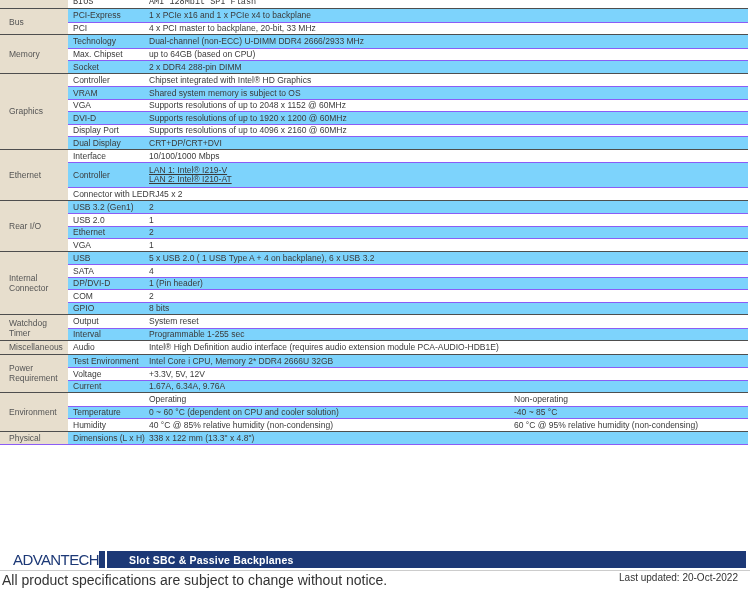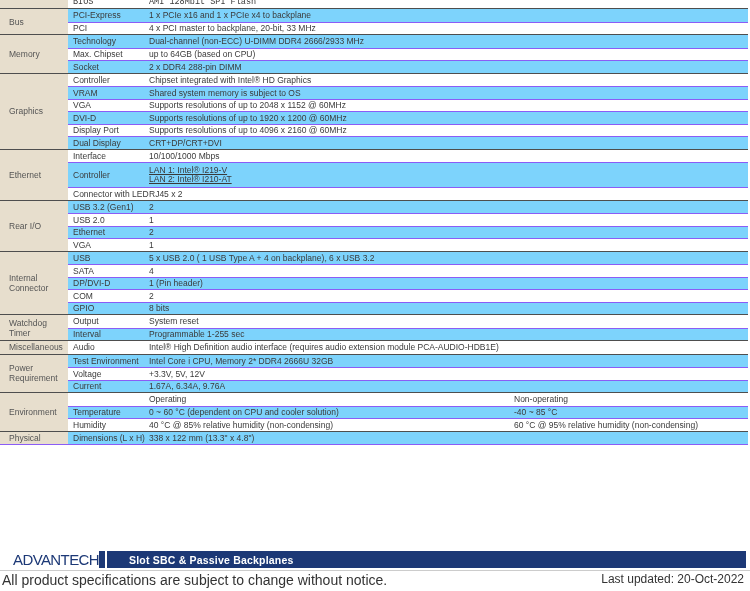--- a/index.html
+++ b/index.html
@@ -49,21 +49,21 @@
   .logo-gap{width:2px;flex:none;background:#ffffff;}
   .title-bar{
     flex:1;background:#1c3876;color:#ffffff;font-weight:bold;font-size:10.5px;
     display:flex;align-items:center;padding-left:22px;letter-spacing:0.2px;
   }
   .footer-rule{position:absolute;top:570px;left:0;width:750px;height:1px;background:#cccccc;}
   .footer-note{
     position:absolute;top:572px;left:2px;font-size:14px;color:#333333;
   }
   .footer-updated{
-    position:absolute;top:572px;right:6px;font-size:12px;color:#333333;
+    position:absolute;top:572px;right:12px;font-size:10px;color:#333333;
   }
 </style>
 </head>
 <body>
 
 <div class="spec-table">
     <div class="group first">
       <div class="cat"></div>
       <div class="rows">
         <div class="row partial">

